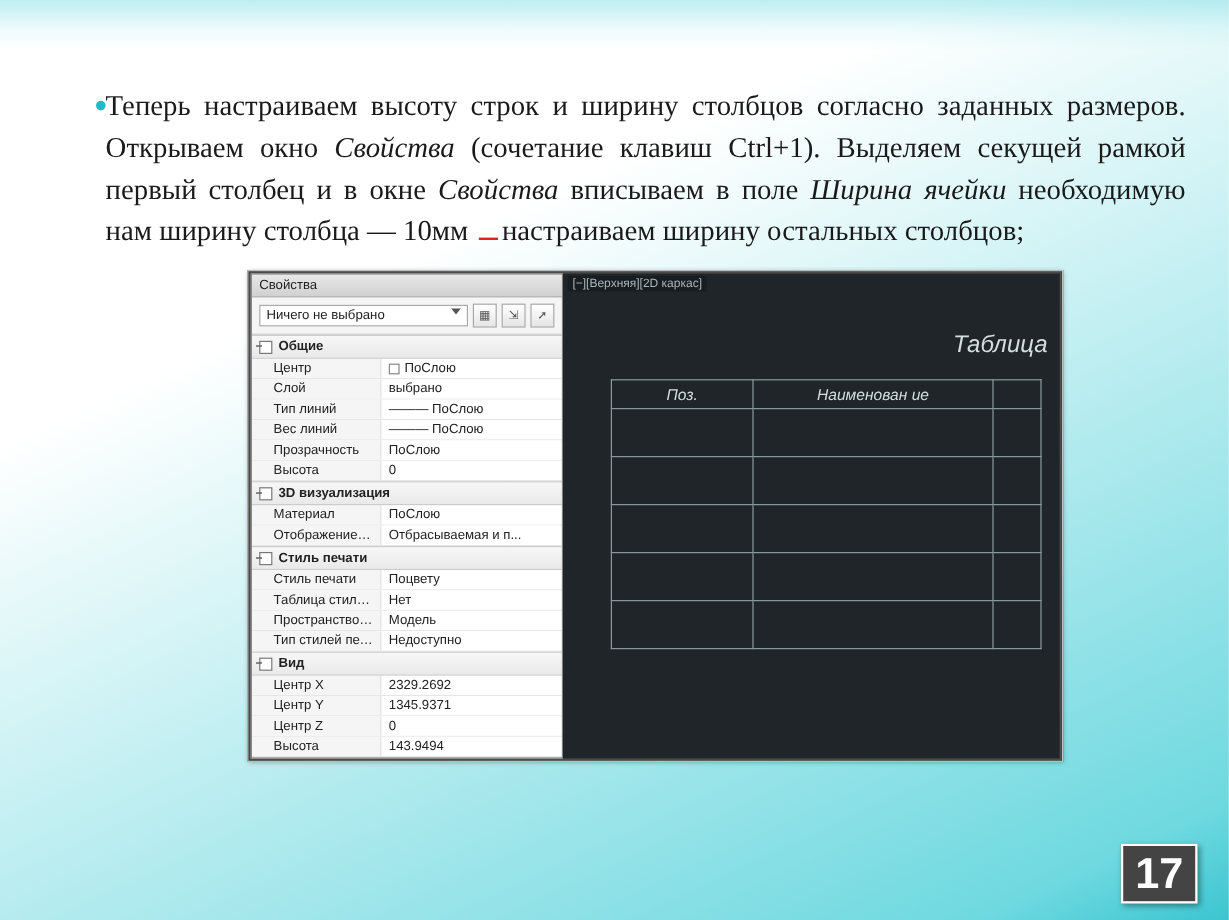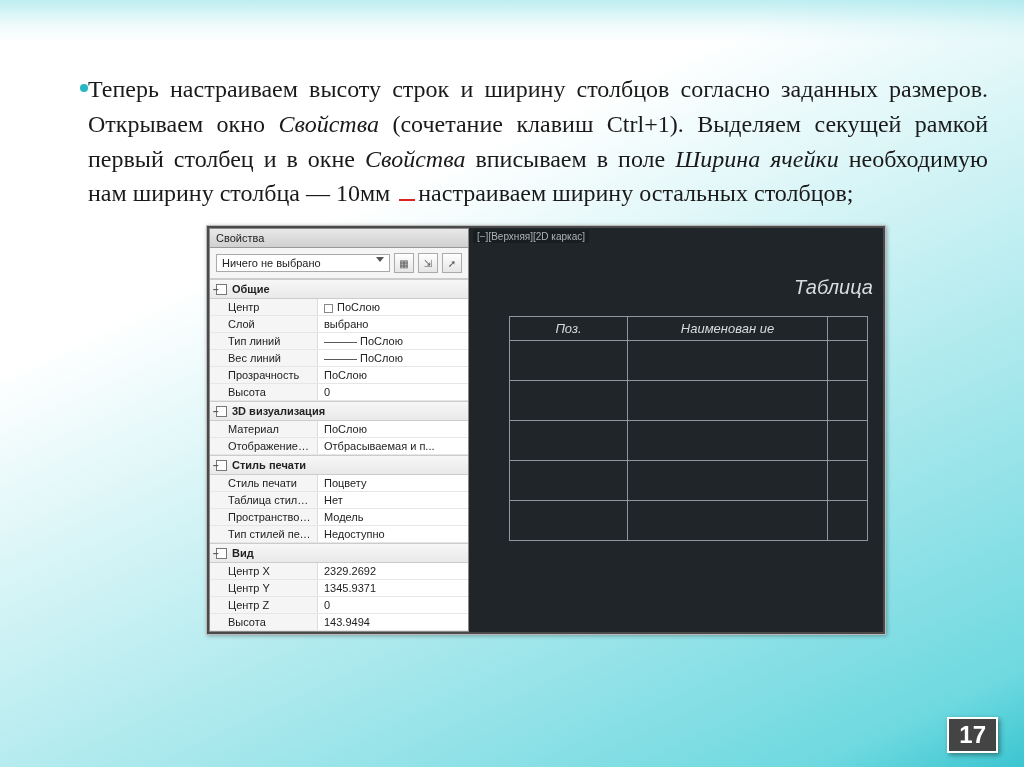--- a/index.html
+++ b/index.html
@@ -212,21 +212,21 @@
   .col2 { width: 200px; }
   .col3 { width: 40px; }
 
   
   .pageno {
     position: absolute;
     bottom: 14px;
     right: 26px;
     background: #444;
     color: #fff;
-    font-size: 24px;
+    font-size: 36px;
     font-weight: bold;
     padding: 2px 10px;
     border: 2px solid #fff;
     box-shadow: 2px 2px 5px rgba(0,0,0,0.4);
     font-family: Arial, sans-serif;
   }
 </style>
 </head>
 <body>
 

